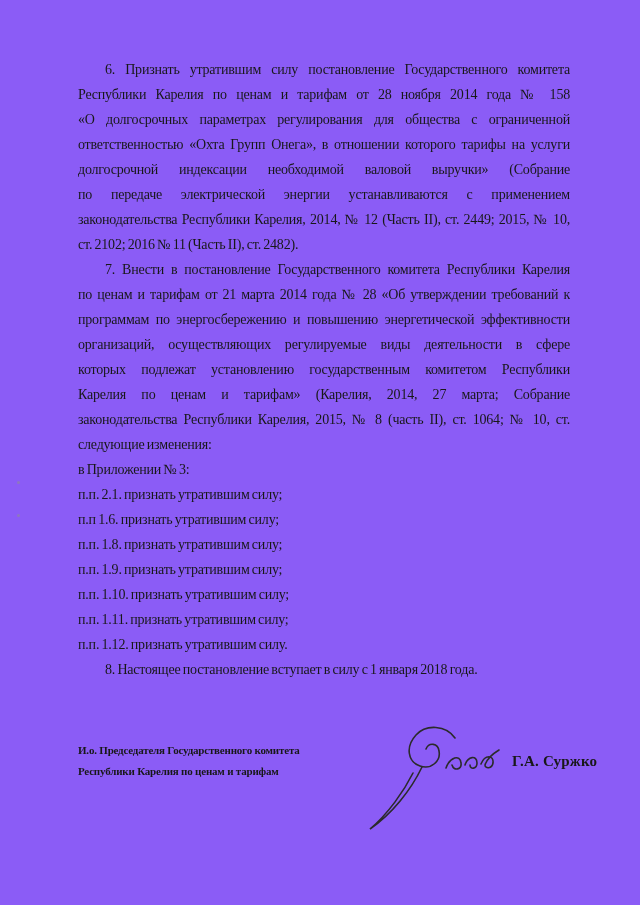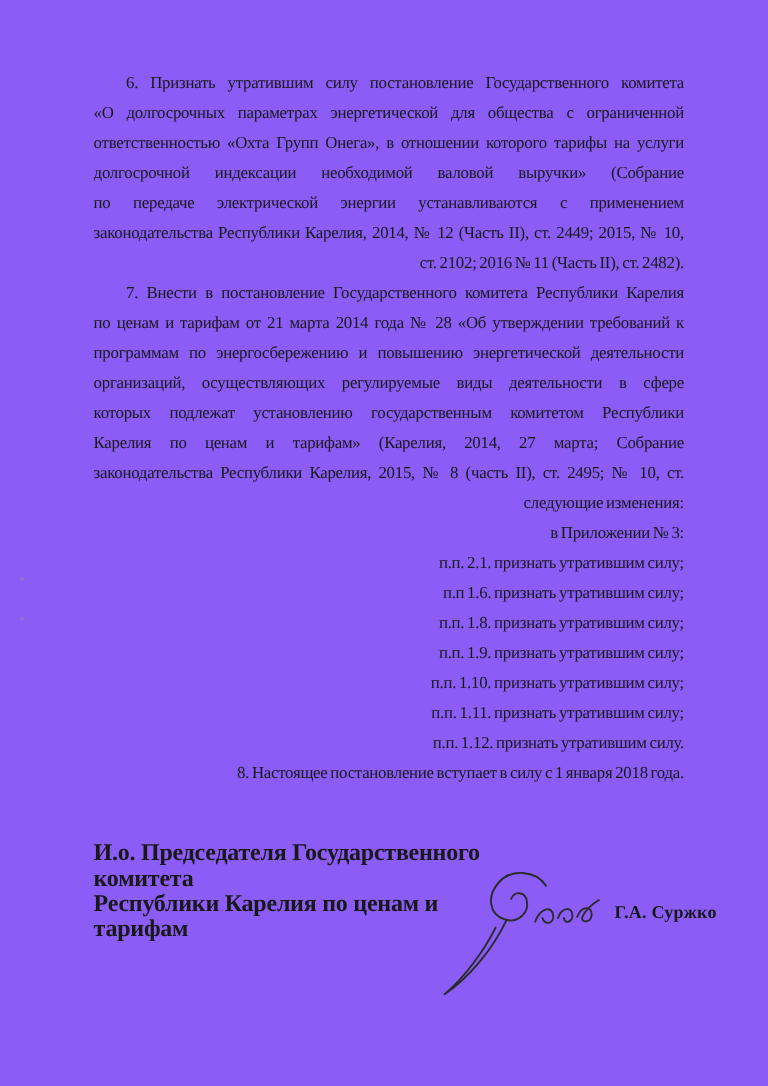--- a/index.html
+++ b/index.html
@@ -18,35 +18,35 @@
     top: 57px;
     width: 492px;
     font-size: 14px;
     line-height: 25px;
     letter-spacing: -0.2px;
     word-spacing: -1px;
   }
   .ln {
     height: 25px;
     overflow: hidden;
-    text-align: right;
+    text-align: left;
     white-space: normal;
   }
   .jl {
     text-align: justify;
     text-align-last: justify;
   }
   .first { text-indent: 27px; }
   .sig-title {
     position: absolute;
     left: 78px;
-    top: 701px;
+    top: 740px;
     width: 340px;
     font-weight: bold;
-    font-size: 20px;
+    font-size: 11px;
     line-height: 21px;
     letter-spacing: -0.2px;
   }
   .sig-name {
     position: absolute;
     left: 512px;
     top: 753px;
     font-weight: bold;
     font-size: 15px;
     letter-spacing: 0.2px;
@@ -71,36 +71,37 @@
 </style>
 </head>
 <body>
 
 <div class="page">
 
   <div class="content">
 
     <div>
       <div class="ln jl first">6. Признать утратившим силу постановление Государственного комитета</div>
-      <div class="ln jl">«О долгосрочных параметрах энергетической для общества с ограниченной</div>
+      <div class="ln jl">Республики Карелия по ценам и тарифам от 28 ноября 2014 года № 158</div>
+      <div class="ln jl">«О долгосрочных параметрах регулирования для общества с ограниченной</div>
       <div class="ln jl">ответственностью «Охта Групп Онега», в отношении которого тарифы на услуги</div>
       <div class="ln jl">долгосрочной индексации необходимой валовой выручки» (Собрание</div>
       <div class="ln jl">по передаче электрической энергии устанавливаются с применением</div>
       <div class="ln jl">законодательства Республики Карелия, 2014, № 12 (Часть II), ст. 2449; 2015, № 10,</div>
       <div class="ln">ст. 2102; 2016 № 11 (Часть II), ст. 2482).</div>
     </div>
 
     <div>
       <div class="ln jl first">7. Внести в постановление Государственного комитета Республики Карелия</div>
       <div class="ln jl">по ценам и тарифам от 21 марта 2014 года № 28 «Об утверждении требований к</div>
-      <div class="ln jl">программам по энергосбережению и повышению энергетической деятельности</div>
+      <div class="ln jl">программам по энергосбережению и повышению энергетической эффективности</div>
       <div class="ln jl">организаций, осуществляющих регулируемые виды деятельности в сфере</div>
       <div class="ln jl">которых подлежат установлению государственным комитетом Республики</div>
       <div class="ln jl">Карелия по ценам и тарифам» (Карелия, 2014, 27 марта; Собрание</div>
-      <div class="ln jl">законодательства Республики Карелия, 2015, № 8 (часть II), ст. 2495; № 10, ст.</div>
+      <div class="ln jl">законодательства Республики Карелия, 2015, № 8 (часть II), ст. 1064; № 10, ст.</div>
       <div class="ln">следующие изменения:</div>
     </div>
 
     <div>
       <div class="ln">в Приложении № 3:</div>
       <div class="ln">п.п. 2.1. признать утратившим силу;</div>
       <div class="ln">п.п 1.6. признать утратившим силу;</div>
       <div class="ln">п.п. 1.8. признать утратившим силу;</div>
       <div class="ln">п.п. 1.9. признать утратившим силу;</div>
       <div class="ln">п.п. 1.10. признать утратившим силу;</div>

